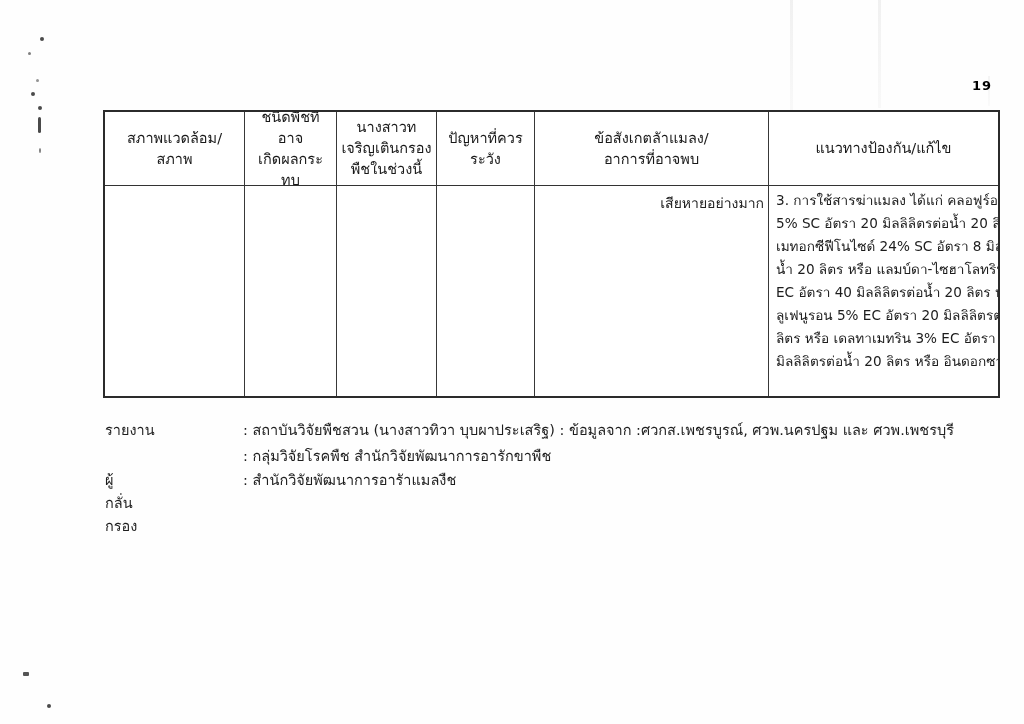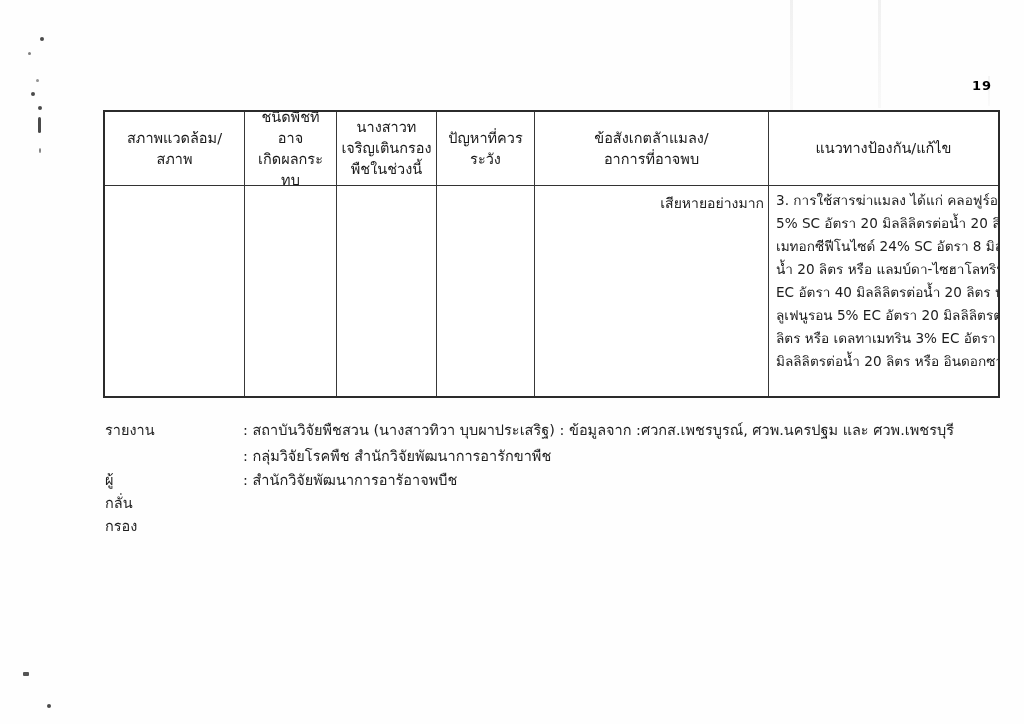--- a/index.html
+++ b/index.html
@@ -151,21 +151,21 @@
 
   <div class="footer-line row1">
     <span class="f-label">รายงาน</span>
     <span class="f-value">: สถาบันวิจัยพืชสวน (นางสาวทิวา บุบผาประเสริฐ) : ข้อมูลจาก :ศวกส.เพชรบูรณ์, ศวพ.นครปฐม และ ศวพ.เพชรบุรี</span>
   </div>
   <div class="footer-line row2">
     <span class="f-value">: กลุ่มวิจัยโรคพืช สำนักวิจัยพัฒนาการอารักขาพืช</span>
   </div>
   <div class="footer-line row3">
     <span class="f-label">ผู้กลั่นกรอง</span>
-    <span class="f-value">: สำนักวิจัยพัฒนาการอารัอาจพบืช</span>
+    <span class="f-value">: สำนักวิจัยพัฒนาการอารัาแมลงืช</span>
   </div>
 
   <div class="speck a1"></div>
   <div class="speck a2"></div>
   <div class="speck a3"></div>
   <div class="speck a4"></div>
   <div class="speck a5"></div>
   <div class="speck a6"></div>
   <div class="speck a7"></div>
   <div class="speck a8"></div>

